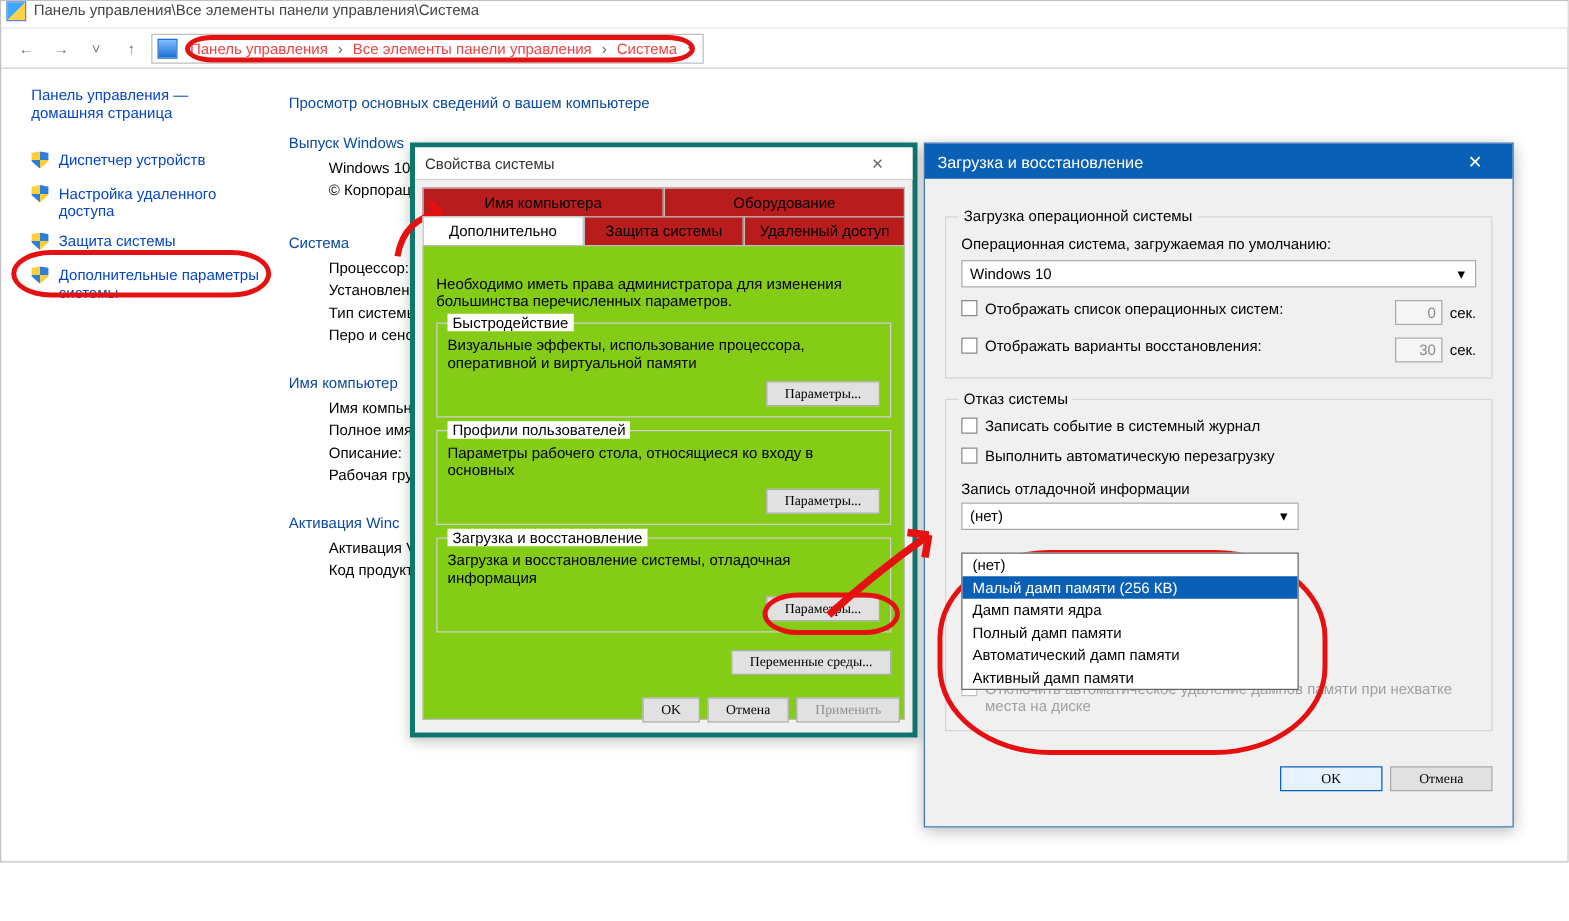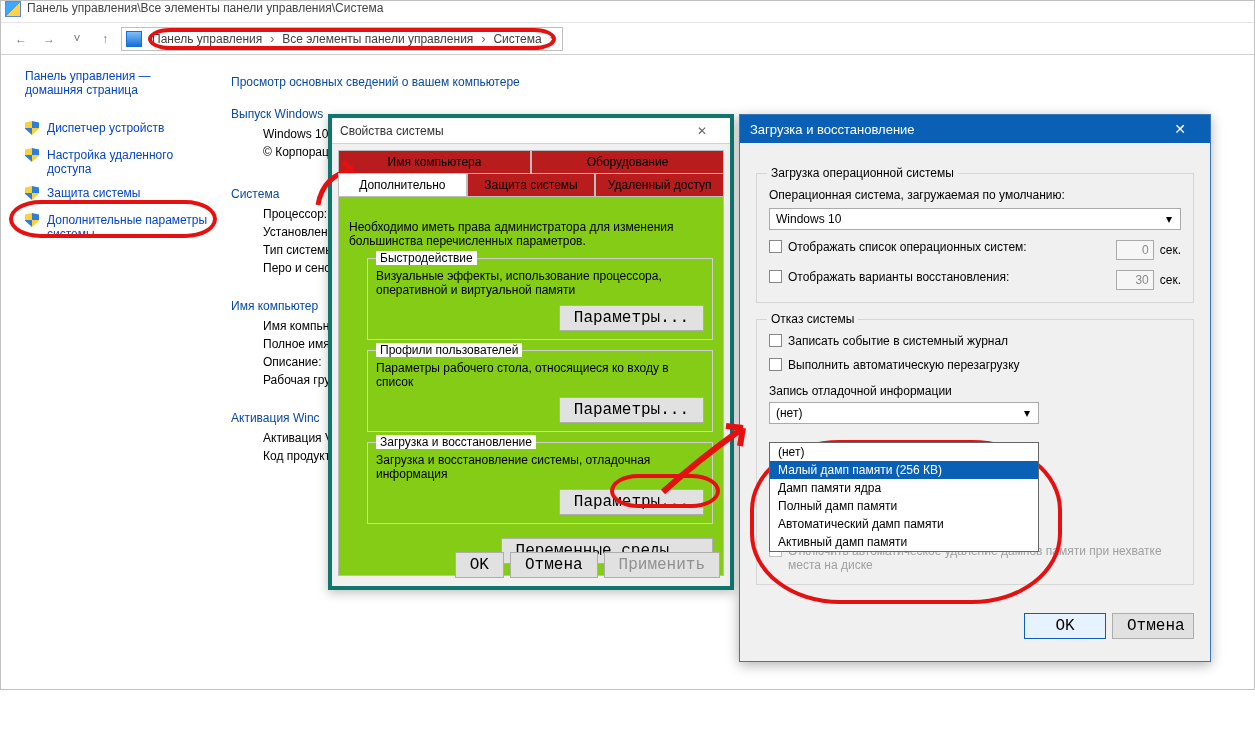--- a/index.html
+++ b/index.html
@@ -16,21 +16,21 @@
   }
   
   .cp-window { position: absolute; top: 0; left: 0; right: 0; height: 690px; border: 1px solid #c1c1c1; background: #fff; }
   .cp-titlebar { height: 22px; background: #fff; display: flex; align-items: flex-start; padding-left: 4px; font-size: 12px; color: #444; border-bottom: 1px solid #e6e6e6; }
   .cp-titlebar .ico { width: 16px; height: 16px; margin-right: 6px; display: inline-block;
      background: linear-gradient(135deg,#3ea7ff 0 50%,#ffd24a 50% 100%); border:1px solid #5a8ad6; }
   .cp-addr { height: 32px; border-bottom: 1px solid #d0d0d0; display: flex; align-items: center; padding: 0 8px; }
   .nav-btn { width: 24px; height: 24px; display:flex; align-items:center; justify-content:center; color:#777; margin-right:4px; }
   .addr-box { display:flex; align-items:center; height:24px; border:1px solid #bfbfbf; padding:0 4px; flex:0 1 auto; }
   .addr-box .ico { width:16px; height:16px; margin-right:6px; background: linear-gradient(#7fbfff,#1a6fd6); border:1px solid #1a6fd6; }
-  .addr-seg { color:#404040; padding:0 4px; }
+  .addr-seg { color:#ef4444; padding:0 4px; }
   .addr-sep { color:#666; padding:0 4px; }
   .cp-body { position: relative; height: calc(100% - 54px); }
   .cp-side { position:absolute; left:0; top:0; width:220px; padding:14px 8px 8px 24px; }
   .cp-side a { display:flex; align-items:flex-start; color:#0645c8; text-decoration:none; margin-bottom:10px; }
   .cp-side a .bullet { width:16px; flex:0 0 16px; margin-right:6px; }
   .shield { width:14px; height:14px; display:inline-block; position:relative; }
   .shield::before { content:""; position:absolute; inset:0;
       background: conic-gradient(#2d7ed6 0 25%, #ffcf3a 25% 50%, #2d7ed6 50% 75%, #ffcf3a 75% 100%);
       clip-path: polygon(50% 0,100% 10%,100% 55%,50% 100%,0 55%,0 10%); }
   .cp-main { position:absolute; left:230px; right:12px; top:0; padding-top:20px; }
@@ -43,23 +43,23 @@
           background:#f0f0f0; border:4px solid #0f766e; box-shadow:0 3px 10px rgba(0,0,0,.25); }
   .dlg1-title { height:26px; background:#fff; border-bottom:1px solid #d3d3d3;
                display:flex; align-items:center; padding:0 8px; font-size:12px; color:#333; }
   .dlg1-title .x { margin-left:auto; width:40px; text-align:center; color:#666; }
   .tabs { display:flex; flex-wrap:wrap; padding:6px 6px 0 6px; }
   .tab { border:1px solid #bdbdbd; border-bottom:none; background:#b91c1c;
          padding:4px 0; flex:1 0 33%; text-align:center; font-size:12px; }
   .tab.half { flex:1 0 50%; }
   .tab.active { background:#fff; position:relative; z-index:2; }
   .tabpane { border:1px solid #bdbdbd; margin:0 6px 6px 6px; background:#84cc16; height:380px; padding:23px 10px; position:relative; }
-  .fieldset { border:1px solid #d0d0d0; margin:10px 0 0 18px; padding:10px 8px 8px 8px; position:relative; }
+  .fieldset { border:1px solid #d0d0d0; margin:10px 0 0 0; padding:10px 8px 8px 8px; position:relative; }
   .fieldset legend { position:absolute; top:-8px; left:8px; background:#fff; padding:0 4px; font-size:12px; }
-  .btn { background:#e1e1e1; border:1px solid #adadad; padding:3px 14px; font-family:Liberation Mono, monospace; font-size:16px; }
+  .btn { background:#e1e1e1; border:1px solid #adadad; padding:3px 14px; font-family:Liberation Serif, serif; font-size:11px; }
   .btns-right { text-align:right; margin-top:8px; }
   .dlg1-foot { position:absolute; bottom:8px; right:10px; display:flex; gap:6px; }
   
   .dlg2 { position:absolute; left:739px; top:114px; width:472px; height:548px;
           background:#f0f0f0; border:1px solid #3a78b5; box-shadow:0 3px 12px rgba(0,0,0,.3); }
   .dlg2-title { height:28px; background:#0a60b5; color:#fff; display:flex; align-items:center; padding:0 10px; font-size:13px; }
   .dlg2-title .x { margin-left:auto; width:40px; text-align:center; color:#fff; font-size:14px; }
   .dlg2-body { padding:14px 16px; }
   .groupbox { border:1px solid #d5d5d5; padding:14px 12px 12px 12px; margin-bottom:14px; position:relative; background:#f0f0f0;margin-top:16px; }
   .groupbox .gl { position:absolute; top:-8px; left:10px; background:#f0f0f0; padding:0 4px; }
@@ -182,21 +182,21 @@
     <div>Необходимо иметь права администратора для изменения большинства перечисленных параметров.</div>
 
     <div class="fieldset">
       <legend>Быстродействие</legend>
       <div>Визуальные эффекты, использование процессора, оперативной и виртуальной памяти</div>
       <div class="btns-right"><button class="btn">Параметры...</button></div>
     </div>
 
     <div class="fieldset">
       <legend>Профили пользователей</legend>
-      <div>Параметры рабочего стола, относящиеся ко входу в список</div>
+      <div>Параметры рабочего стола, относящиеся ко входу в основных</div>
       <div class="btns-right"><button class="btn">Параметры...</button></div>
     </div>
 
     <div class="fieldset">
       <legend>Загрузка и восстановление</legend>
       <div>Загрузка и восстановление системы, отладочная информация</div>
       <div class="btns-right"><button class="btn">Параметры...</button></div>
     </div>
 
     <div class="btns-right" style="margin-top:14px">

